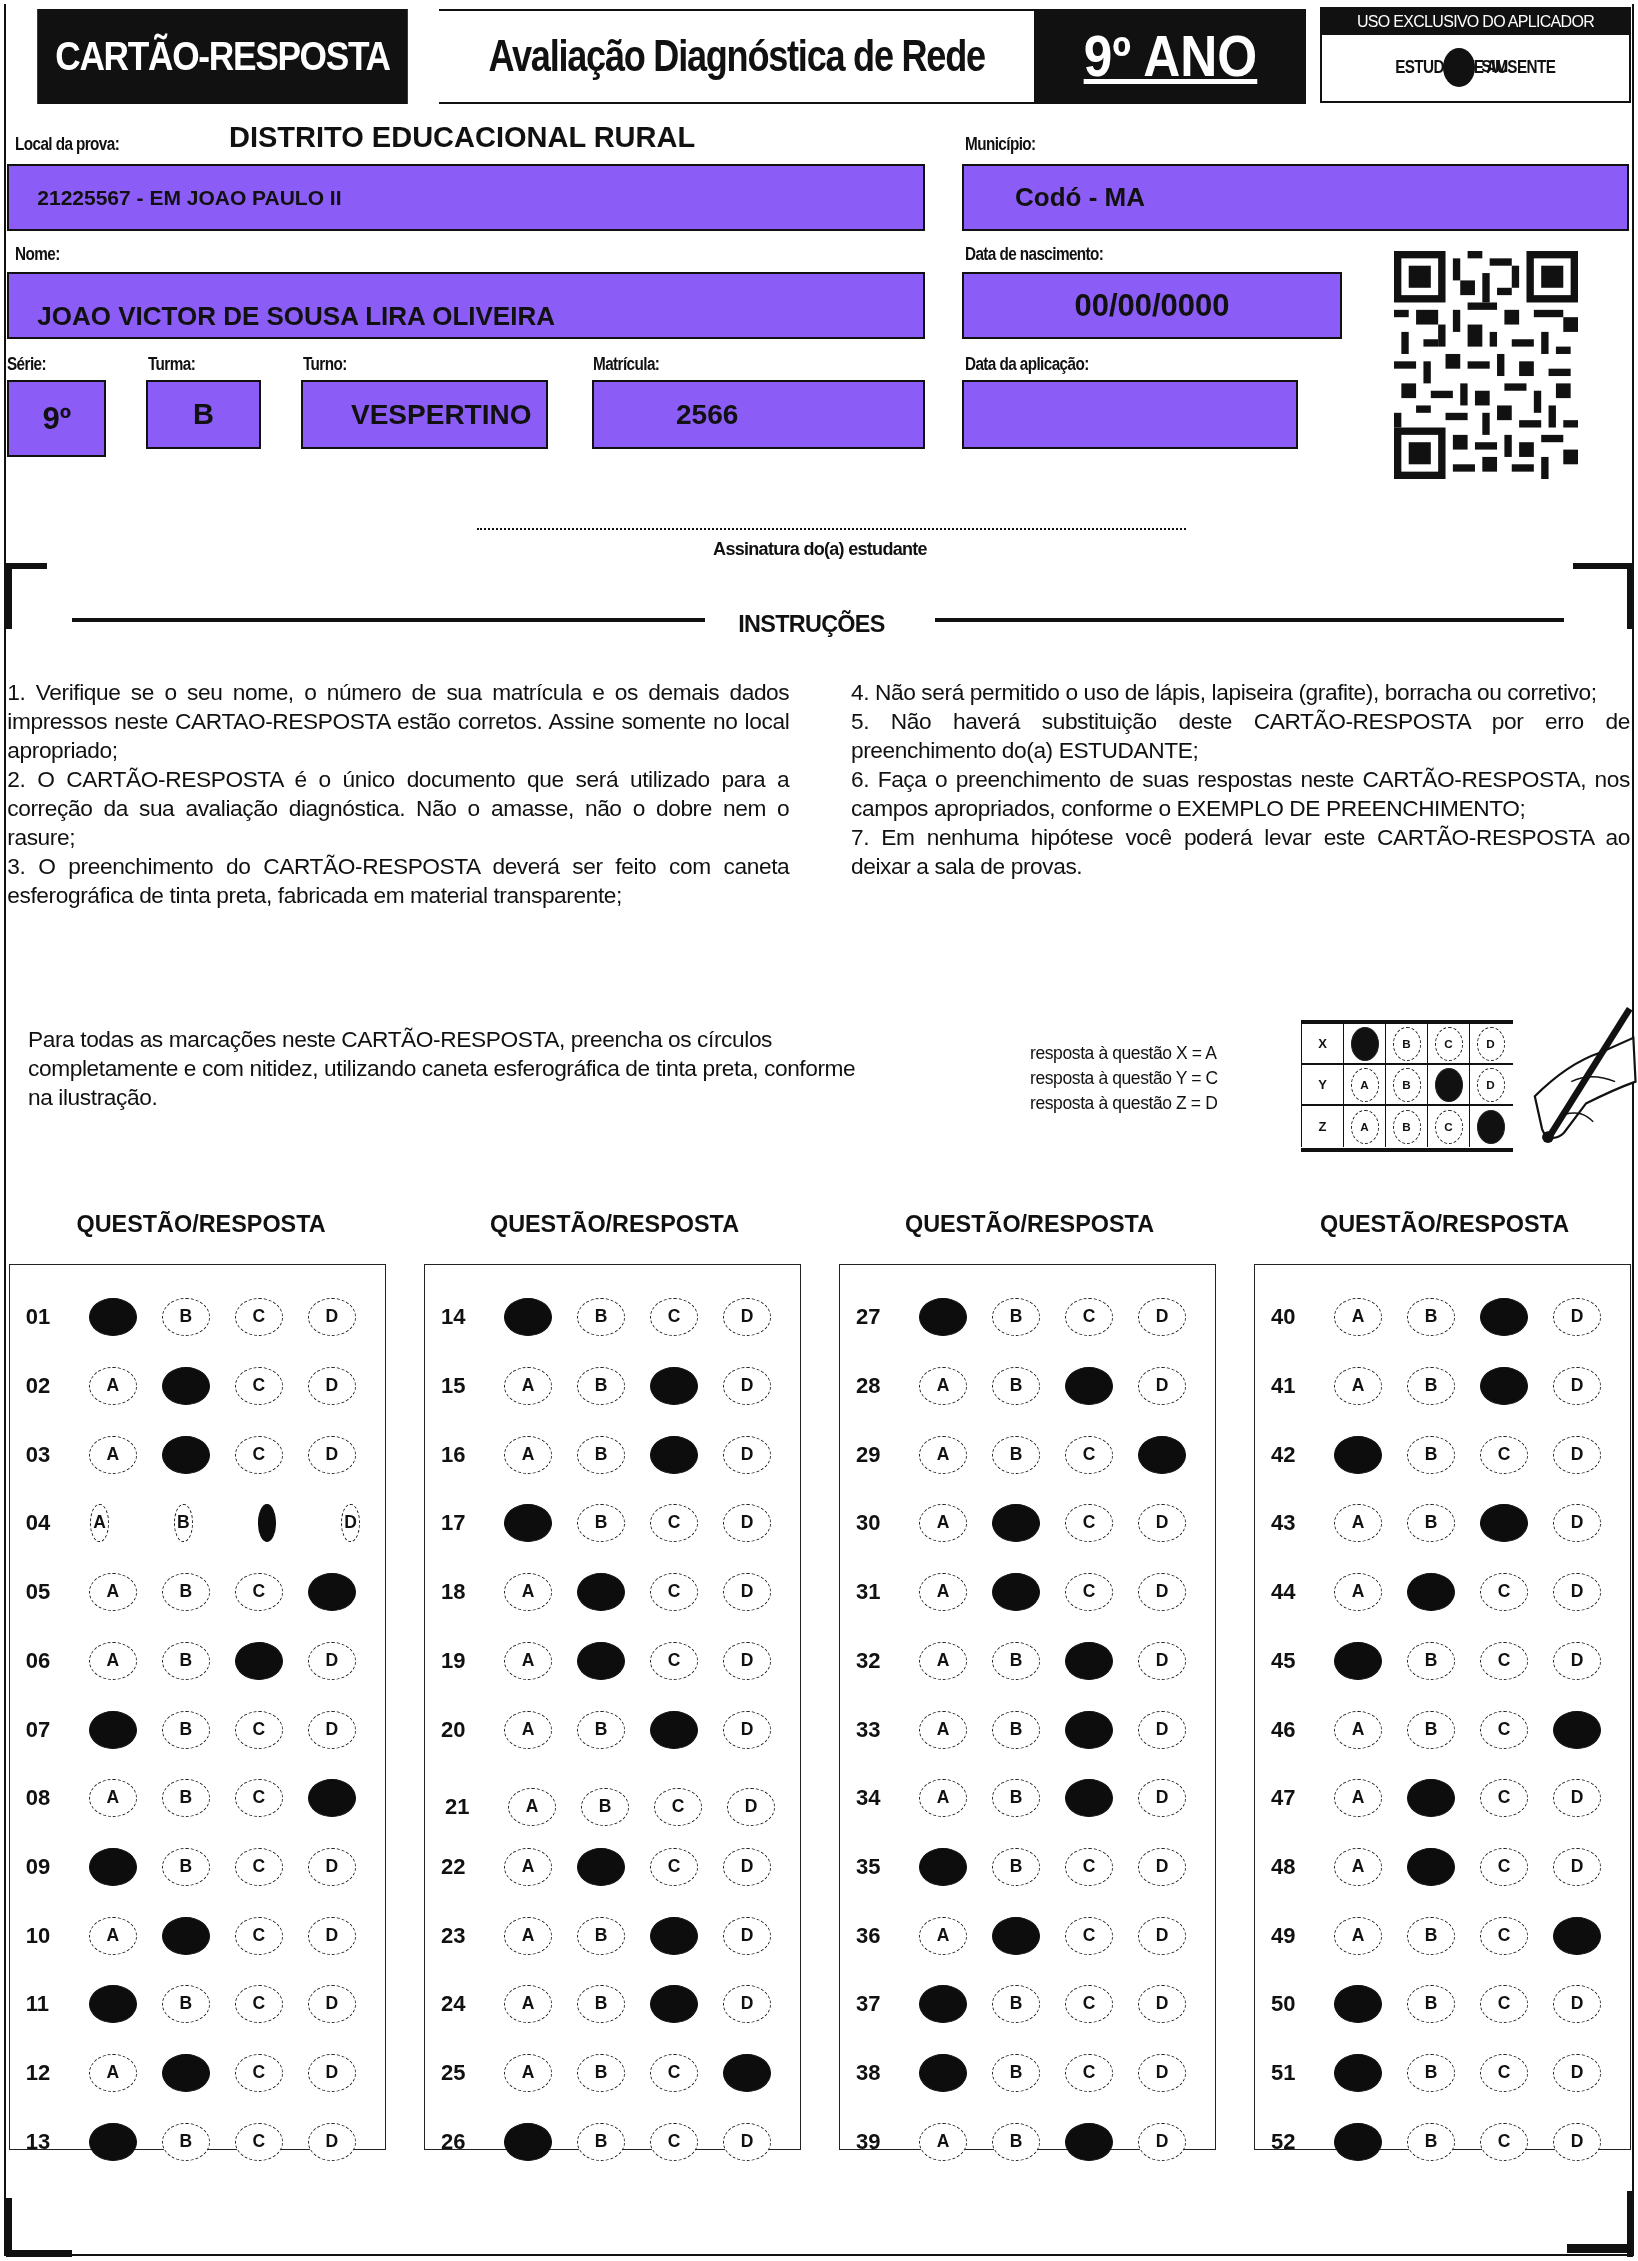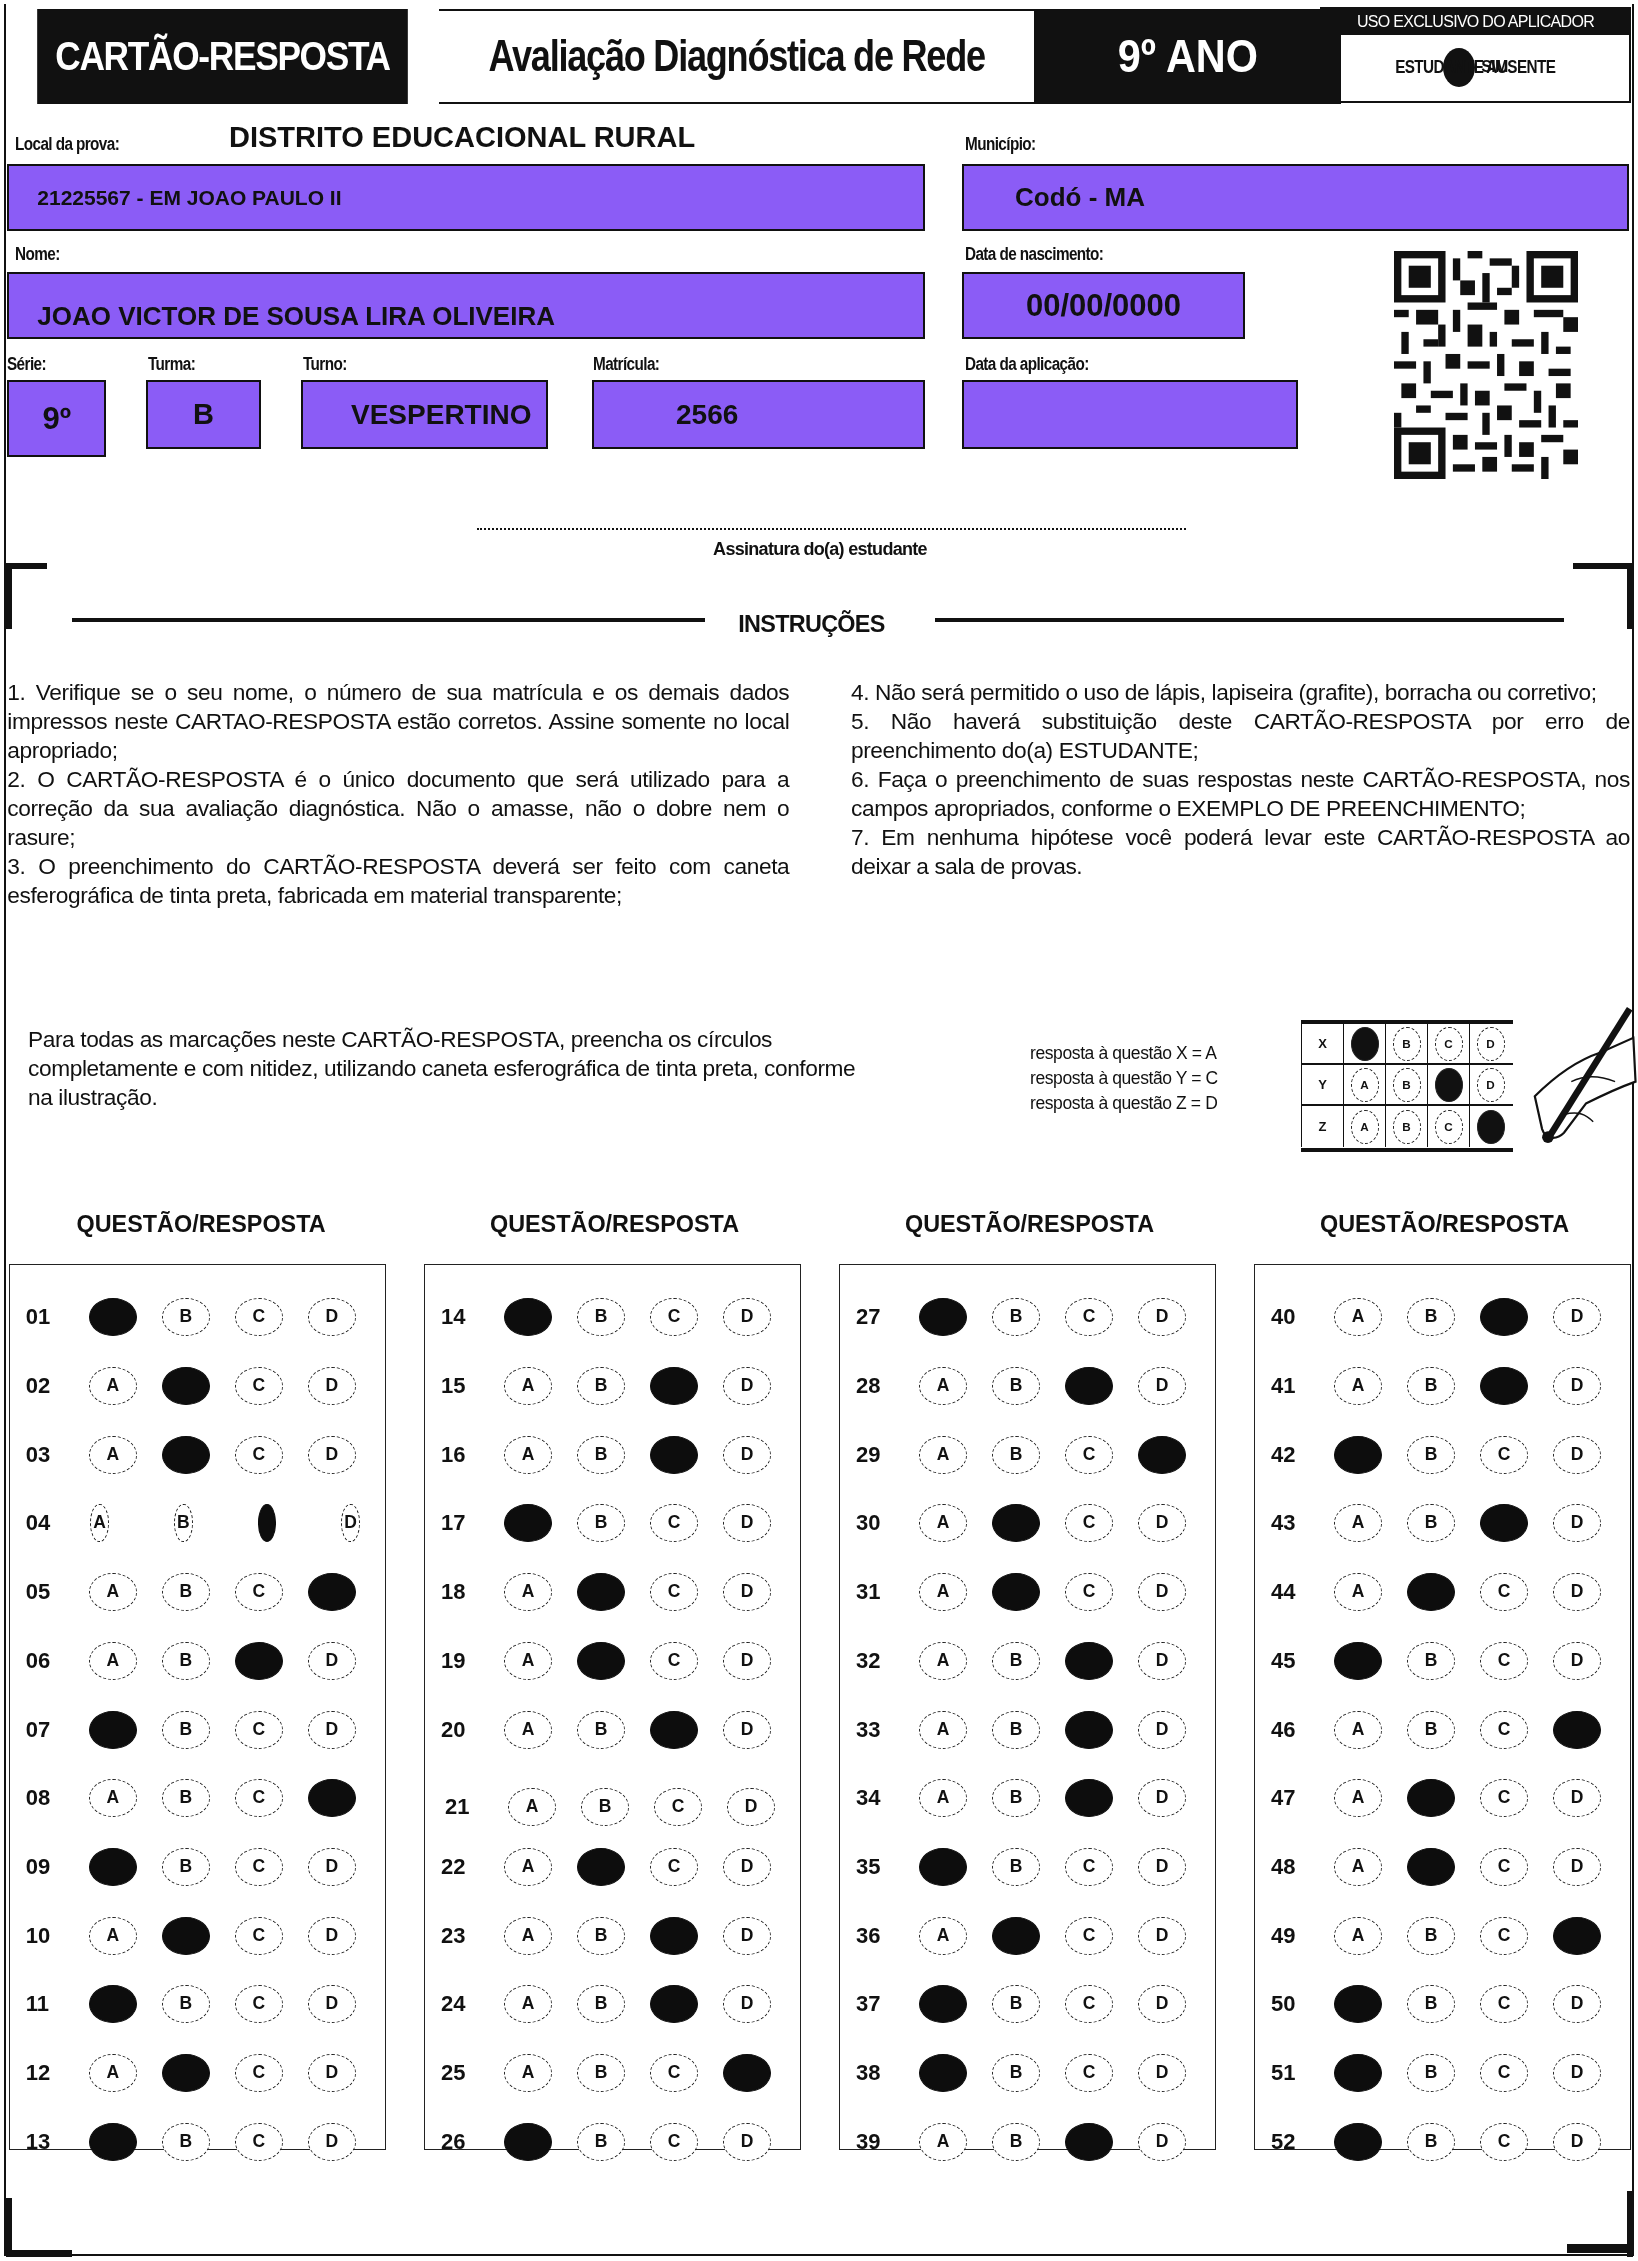--- a/index.html
+++ b/index.html
@@ -6,21 +6,21 @@
   html, body { width: 1639px; height: 2261px; background: #fff; overflow: hidden; }
   body { position: relative; font-family: "Liberation Sans", sans-serif; color: #111; }
 
   .page-frame { position: absolute; left: 4.4px; top: 4.4px; width: 1630px; height: 2252px; border-left: 2.2px solid #111; border-right: 2.2px solid #111; border-bottom: 2.9px solid #111; }
 
   
   .hdr-black { position: absolute; top: 8.8px; height: 95px; background: #111; color: #fff; display: flex; align-items: center; justify-content: center; font-family: "Liberation Sans", sans-serif; font-weight: bold; }
   .hdr-title { left: 7.3px; width: 431px; font-size: 41px; letter-spacing: -1.5px; transform: scaleX(0.86); transform-origin: center; }
   .hdr-mid { position: absolute; top: 8.8px; left: 439px; width: 596px; height: 95px; background: #fff; border-top: 2.9px solid #111; border-bottom: 2.9px solid #111; display: flex; align-items: center; justify-content: center; font-weight: bold; font-size: 44px; letter-spacing: -1.5px; }
   .hdr-mid span { display: inline-block; transform: scaleX(0.82); white-space: nowrap; }
-  .hdr-grade { left: 1034px; width: 307px; font-size: 46px; }
+  .hdr-grade { left: 1034px; width: 272px; font-size: 57px; text-decoration: underline; }
   .hdr-grade span { display: inline-block; transform: scaleX(0.9); }
   .aplic-box { position: absolute; top: 7.3px; left: 1320px; width: 311px; height: 96px; border: 2.9px solid #111; }
   .aplic-head { height: 26px; background: #111; color: #fff; font-size: 16px; display: flex; align-items: center; justify-content: center; letter-spacing: -0.7px; }
   .aplic-body { display: flex; align-items: center; justify-content: center; height: 64px; font-size: 20px; font-weight: bold; gap: 5.8px; }
   .aplic-body span.lbl { display: inline-block; transform: scaleX(0.85); white-space: nowrap; }
   .sim-bubble { width: 32px; height: 39px; border-radius: 50%; background: #111; }
   .sim-lbl { font-size: 16px; letter-spacing: -0.7px; }
 
   
   .lbl { position: absolute; font-size: 18px; font-weight: bold; letter-spacing: -0.7px; white-space: nowrap; }
@@ -93,21 +93,21 @@
 <div class="fbox" style="left:962px;top:164px;width:667px;height:67px;padding-left:51px;font-size:26px;">
     <span>Codó - MA</span>
   </div>
 
 <div class="lbl" style="left:14.6px;top:244px;"><span>Nome:</span></div>
 <div class="fbox" style="left:7.3px;top:272px;width:918px;height:67px;padding-left:28px;padding-top:22px;font-size:26px;">
     <span>JOAO VICTOR DE SOUSA LIRA OLIVEIRA</span>
   </div>
 
 <div class="lbl" style="left:965px;top:244px;"><span>Data de nascimento:</span></div>
-<div class="fbox" style="left:962px;top:272px;width:283px;height:67px;justify-content:center;font-size:31px;">
+<div class="fbox" style="left:962px;top:272px;width:380px;height:67px;justify-content:center;font-size:31px;">
     <span>00/00/0000</span>
   </div>
 
 <div class="lbl" style="left:7.3px;top:354px;"><span>Série:</span></div>
 <div class="fbox" style="left:7.3px;top:380px;width:99px;height:77px;justify-content:center;font-size:31px;">
     <span>9º</span>
   </div>
 
 <div class="lbl" style="left:148px;top:354px;"><span>Turma:</span></div>
 <div class="fbox" style="left:146px;top:380px;width:115px;height:69px;justify-content:center;font-size:29px;">

